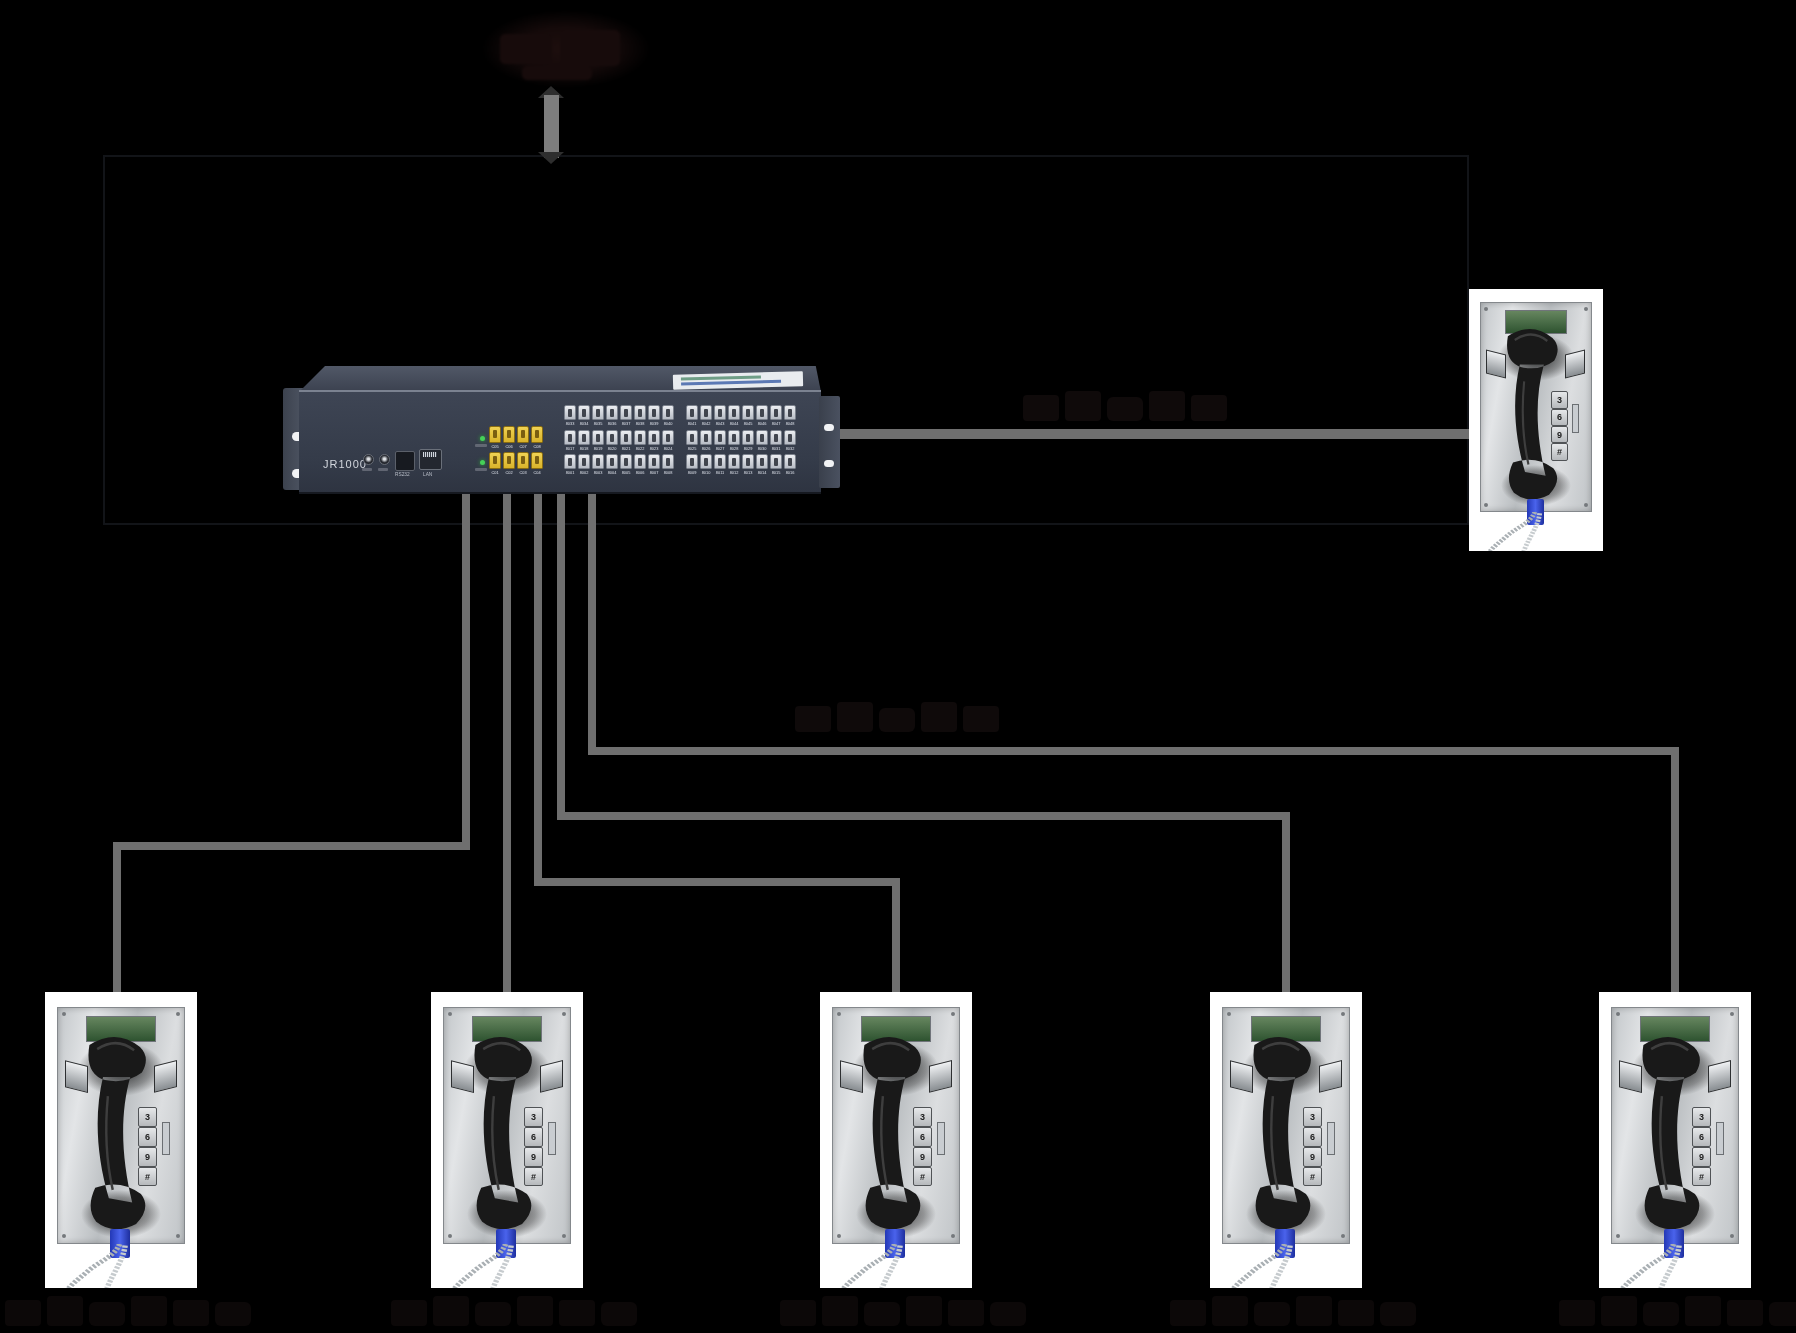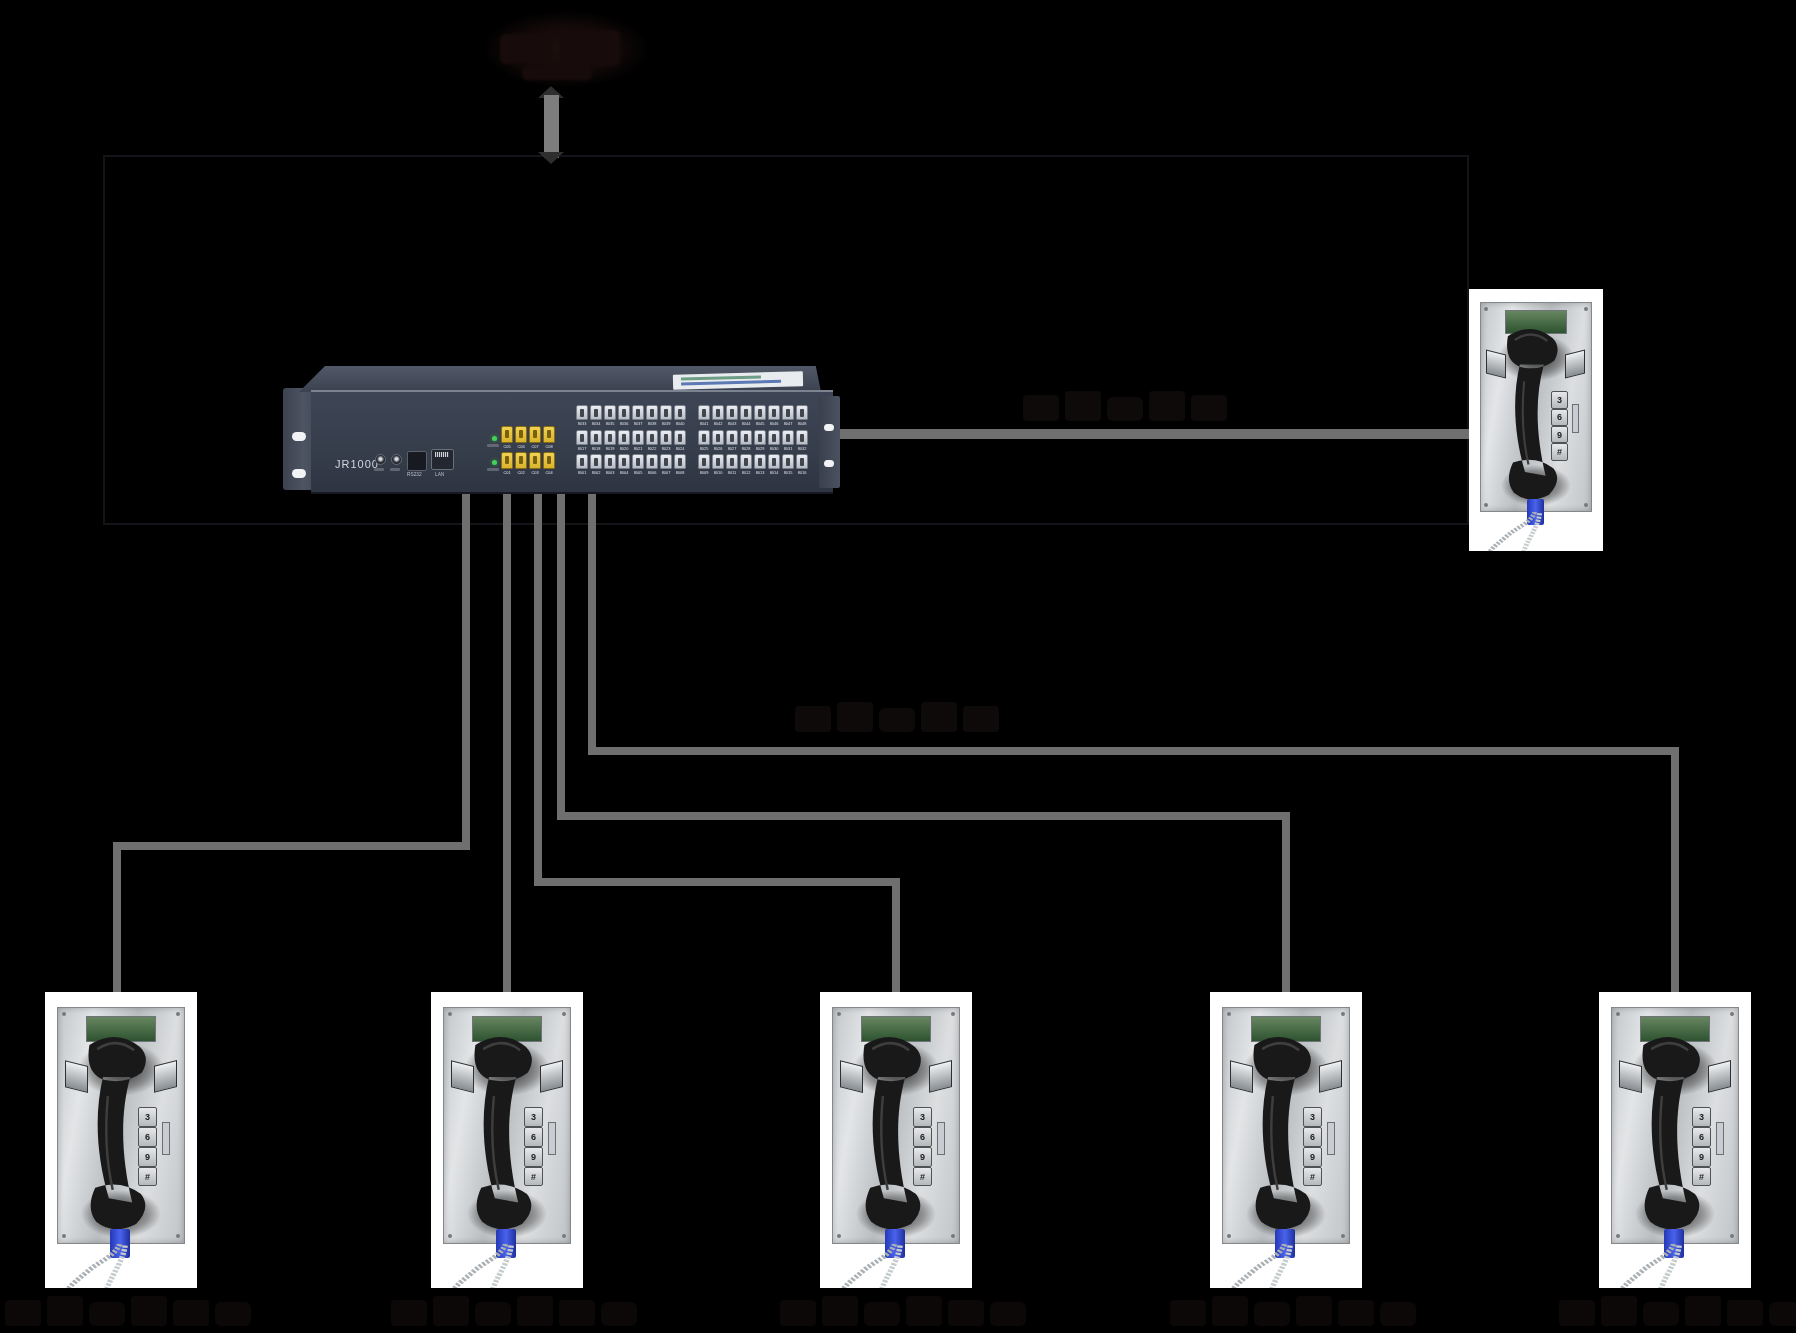--- a/index.html
+++ b/index.html
@@ -39,21 +39,21 @@
       background:linear-gradient(90deg,#3a404c,#4a5160);}
   .pbx .ear-r .hole{width:10px;height:7px;left:5px;}
   .pbx .ear-r .hole.h1{top:28px;} .pbx .ear-r .hole.h2{top:64px;}
   .pbx .topface{left:16px;top:0;width:522px;height:26px;
       background:linear-gradient(180deg,#515867,#3b414f);
       clip-path:polygon(26px 0,99% 0,100% 100%,0 100%);}
   .pbx .sticker{left:390px;top:7px;width:130px;height:15px;background:#e9ecef;
       transform:rotate(-1.5deg);border-radius:1px;overflow:hidden;}
   .pbx .sticker b{position:absolute;left:8px;top:3px;width:80px;height:3px;background:#6f9e86;}
   .pbx .sticker u{position:absolute;left:8px;top:8px;width:100px;height:3px;background:#5c79b4;}
-  .pbx .body{left:28px;top:24px;width:522px;height:100px;
+  .pbx .body{left:16px;top:24px;width:522px;height:100px;
       background:linear-gradient(180deg,#3e4554,#343b49 70%,#2e3441);
       border-top:2px solid #7b8290;border-bottom:2px solid #161920;}
   .model{left:24px;top:66px;font-size:11px;letter-spacing:1px;color:#d2d6dd;}
   .jack{width:9px;height:9px;border-radius:50%;border:1px solid #666b74;
       background:radial-gradient(circle at 50% 45%,#dfe2e6 15%,#23262d 55%);}
   .jack.j1{left:64px;top:62px;} .jack.j2{left:80px;top:62px;}
   .smudge{background:#868b95;opacity:.55;border-radius:1px;}
   .rj45{left:96px;top:59px;width:18px;height:18px;background:#171a20;border:1px solid #5b606a;border-radius:2px;}
   .rj45.lan{left:120px;top:57px;width:21px;height:19px;background:#23272f;border-color:#6a707a;}
   .rj45.lan em{position:absolute;left:3px;top:2px;width:14px;height:5px;

